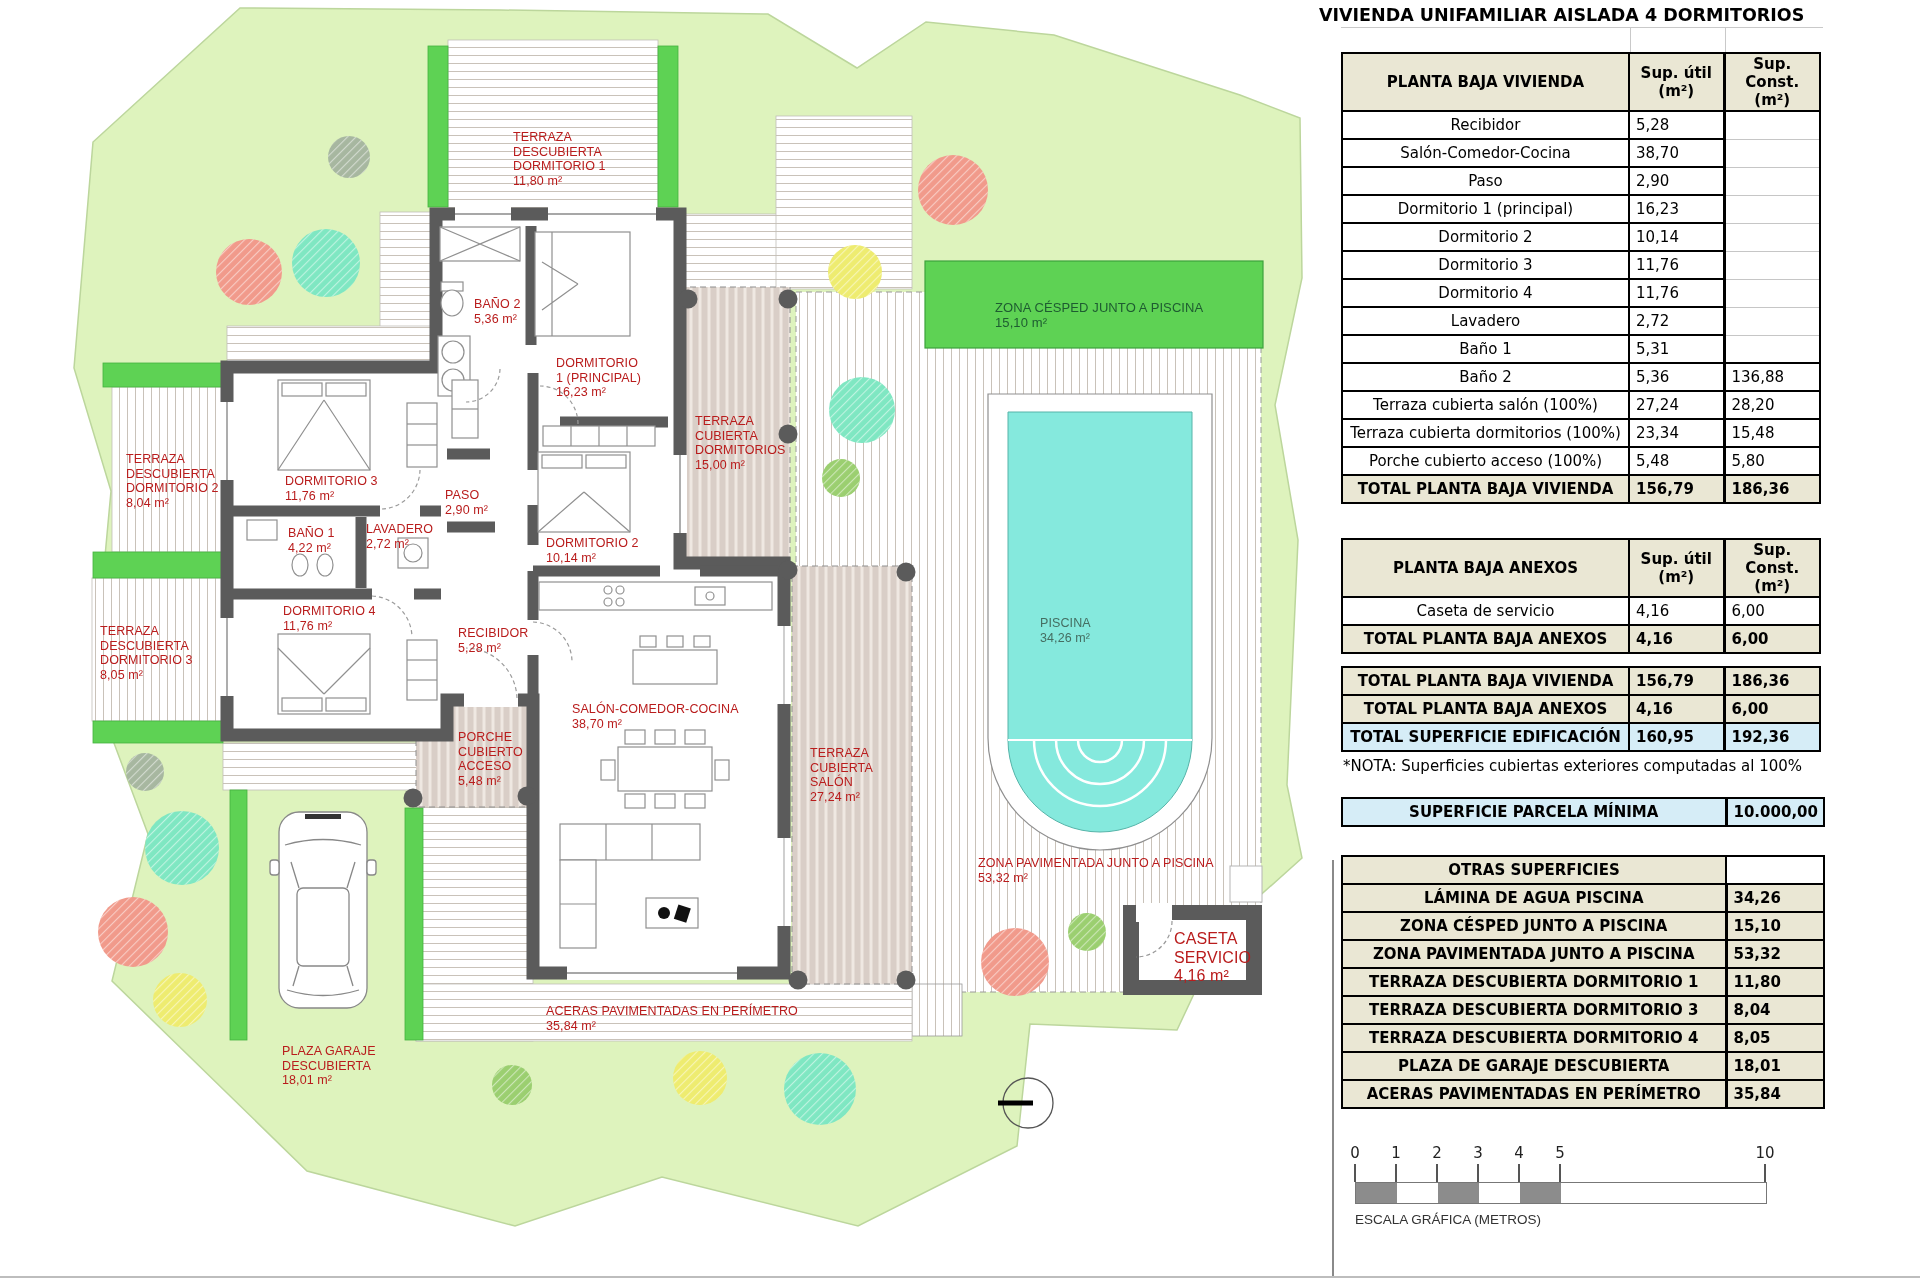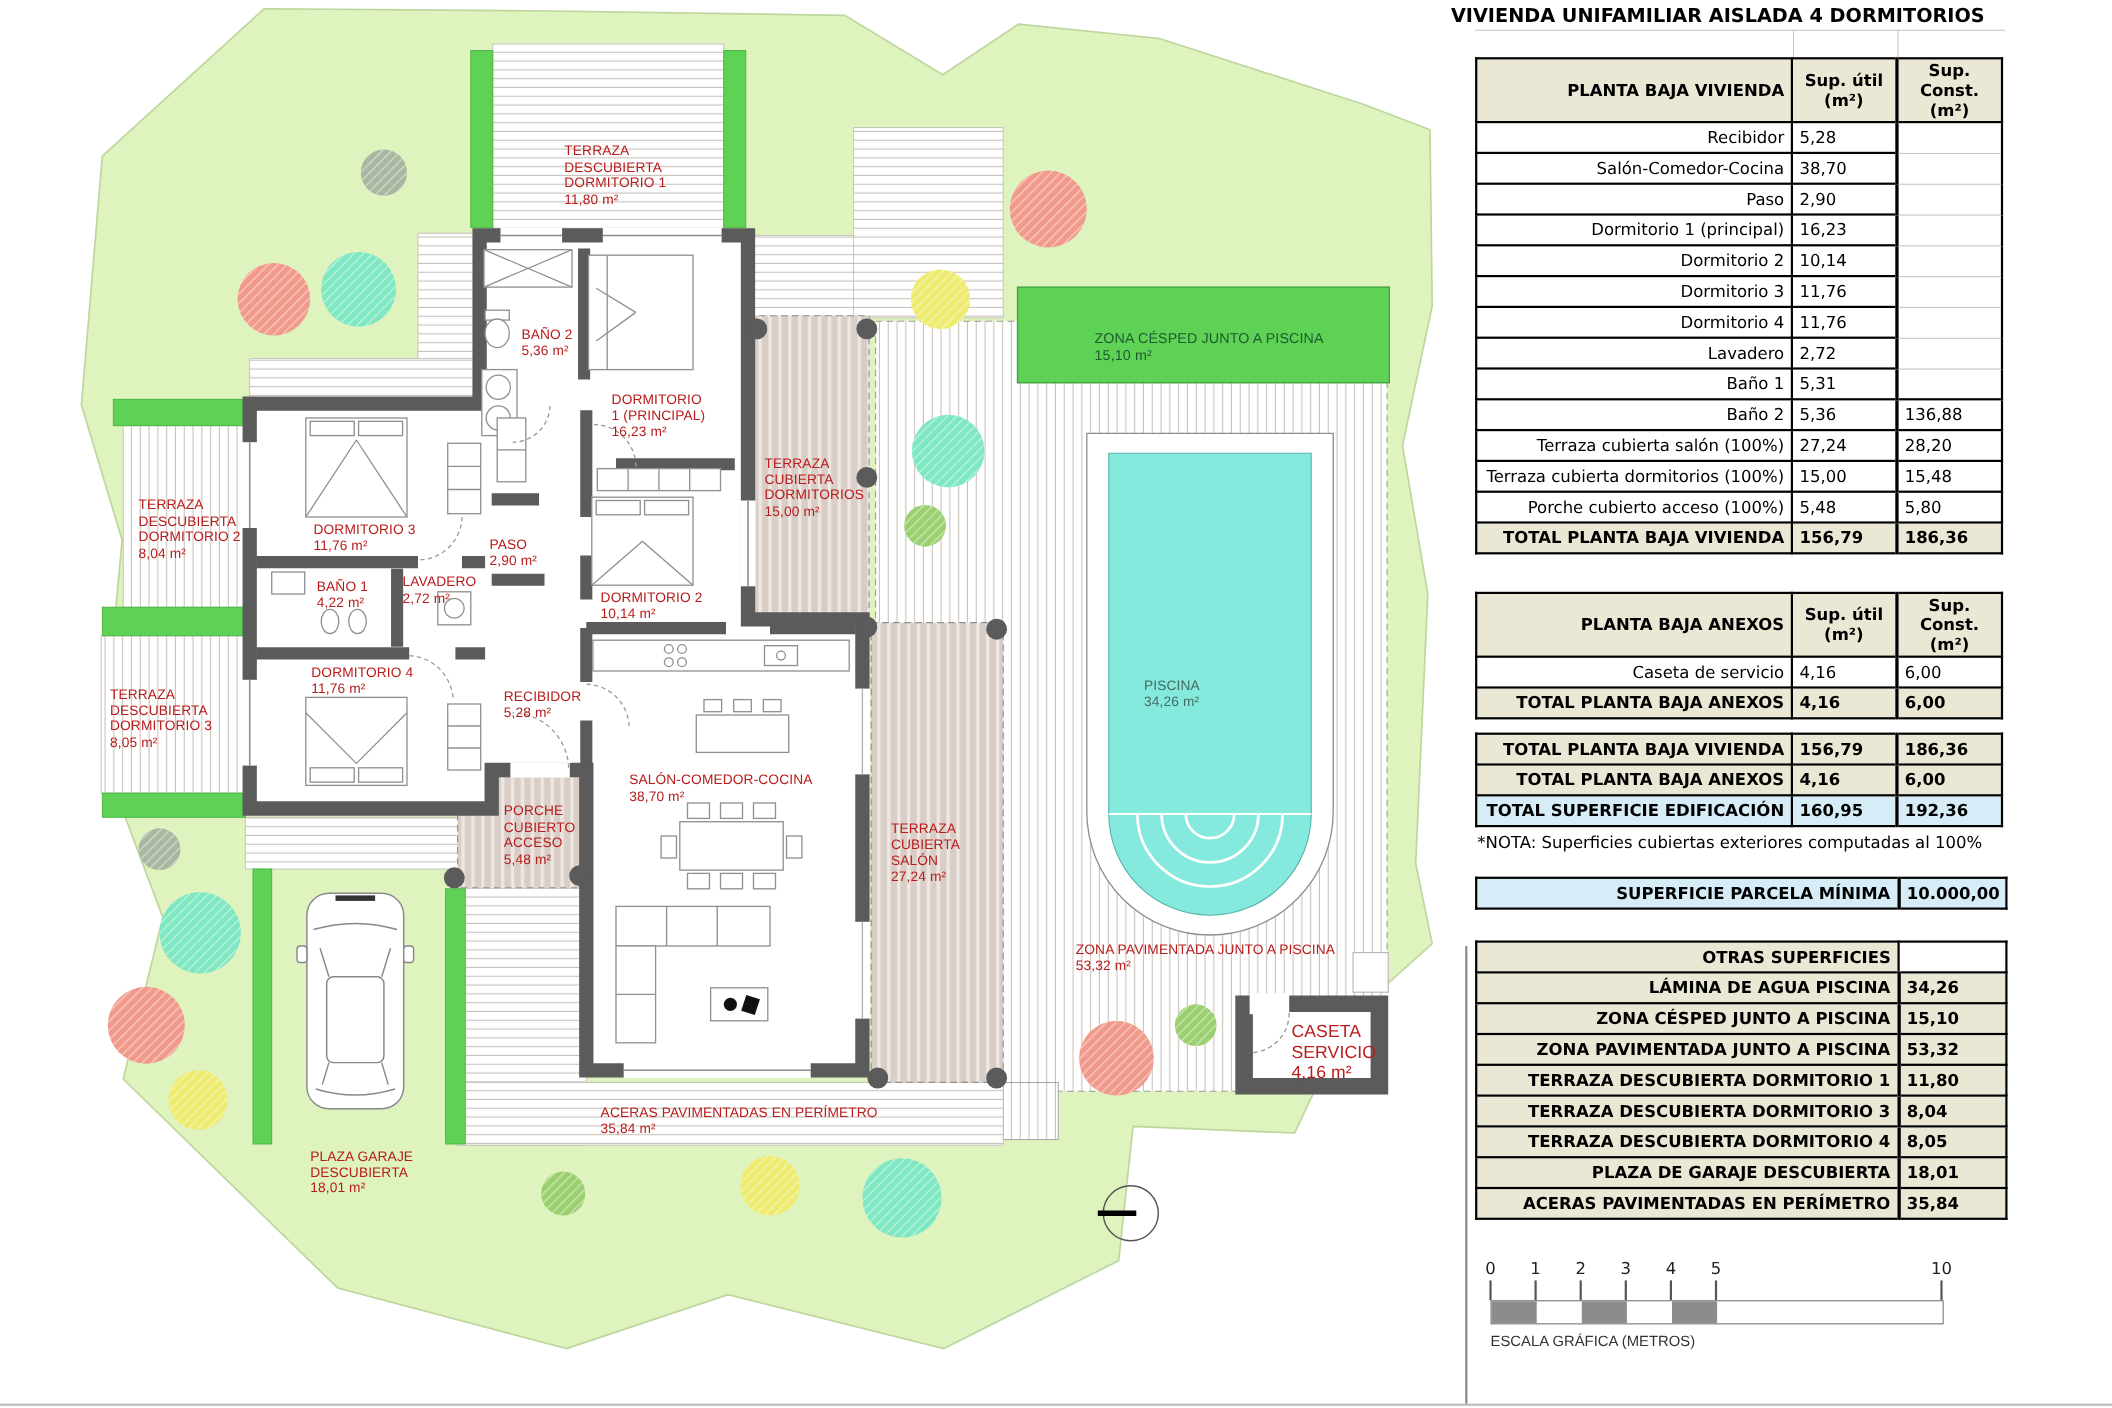--- a/index.html
+++ b/index.html
@@ -13,21 +13,21 @@
   .lbl.green{color:#1e5c31;font-size:13px}
   .lbl.teal{color:#456e62}
   .lbl.tiny{font-size:16px}
   
   .ttl{position:absolute;left:1319px;top:5px;width:540px;font:bold 17.5px "DejaVu Sans",sans-serif;white-space:nowrap}
   .gl{position:absolute;background:#c9c9c9}
   table.tbl{position:absolute;border-collapse:collapse;table-layout:fixed;background:#fff;
             font:15px "DejaVu Sans",sans-serif}
   .tbl td,.tbl th{border:2px solid #000;padding:1px 6px;height:24px;overflow:hidden;white-space:nowrap}
   .tbl .hdr{background:#eae7d4;font-weight:bold;white-space:pre-line;text-align:center;vertical-align:middle;line-height:1.2}
-  .tbl .hdr.name,.tbl .name{text-align:right}
+  .tbl .hdr.name,.tbl .name{text-align:center}
   .tbl .num{text-align:left;padding-right:7px}
   .tbl .c2{border-left-width:3px}
   .tbl td.c2.empty{border-top:1px solid #c6c6c6;border-bottom:1px solid #c6c6c6}
   .tbl tr.total td{background:#eae7d4;font-weight:bold}
   .tbl tr.blue td{background:#d6edf7;font-weight:bold}
   .tbl tr.beige td{background:#eae7d4;font-weight:bold}
   .nota{position:absolute;left:1343px;top:757px;font:15px "DejaVu Sans",sans-serif}
   
   .sb-num{position:absolute;width:30px;text-align:center;font:15px "DejaVu Sans",sans-serif;color:#222}
   .sb-tick{position:absolute;width:2px;height:18px;background:#555}
@@ -464,21 +464,21 @@
       </tr>
 
       <tr>
         <td class="name">Terraza cubierta salón (100%)</td>
         <td class="num">27,24</td>
         <td class="num c2">28,20</td>
       </tr>
 
       <tr>
         <td class="name">Terraza cubierta dormitorios (100%)</td>
-        <td class="num">15,00</td>
+        <td class="num">23,34</td>
         <td class="num c2">15,48</td>
       </tr>
 
       <tr>
         <td class="name">Porche cubierto acceso (100%)</td>
         <td class="num">5,48</td>
         <td class="num c2">5,80</td>
       </tr>
     </tbody>
   <tfoot>

